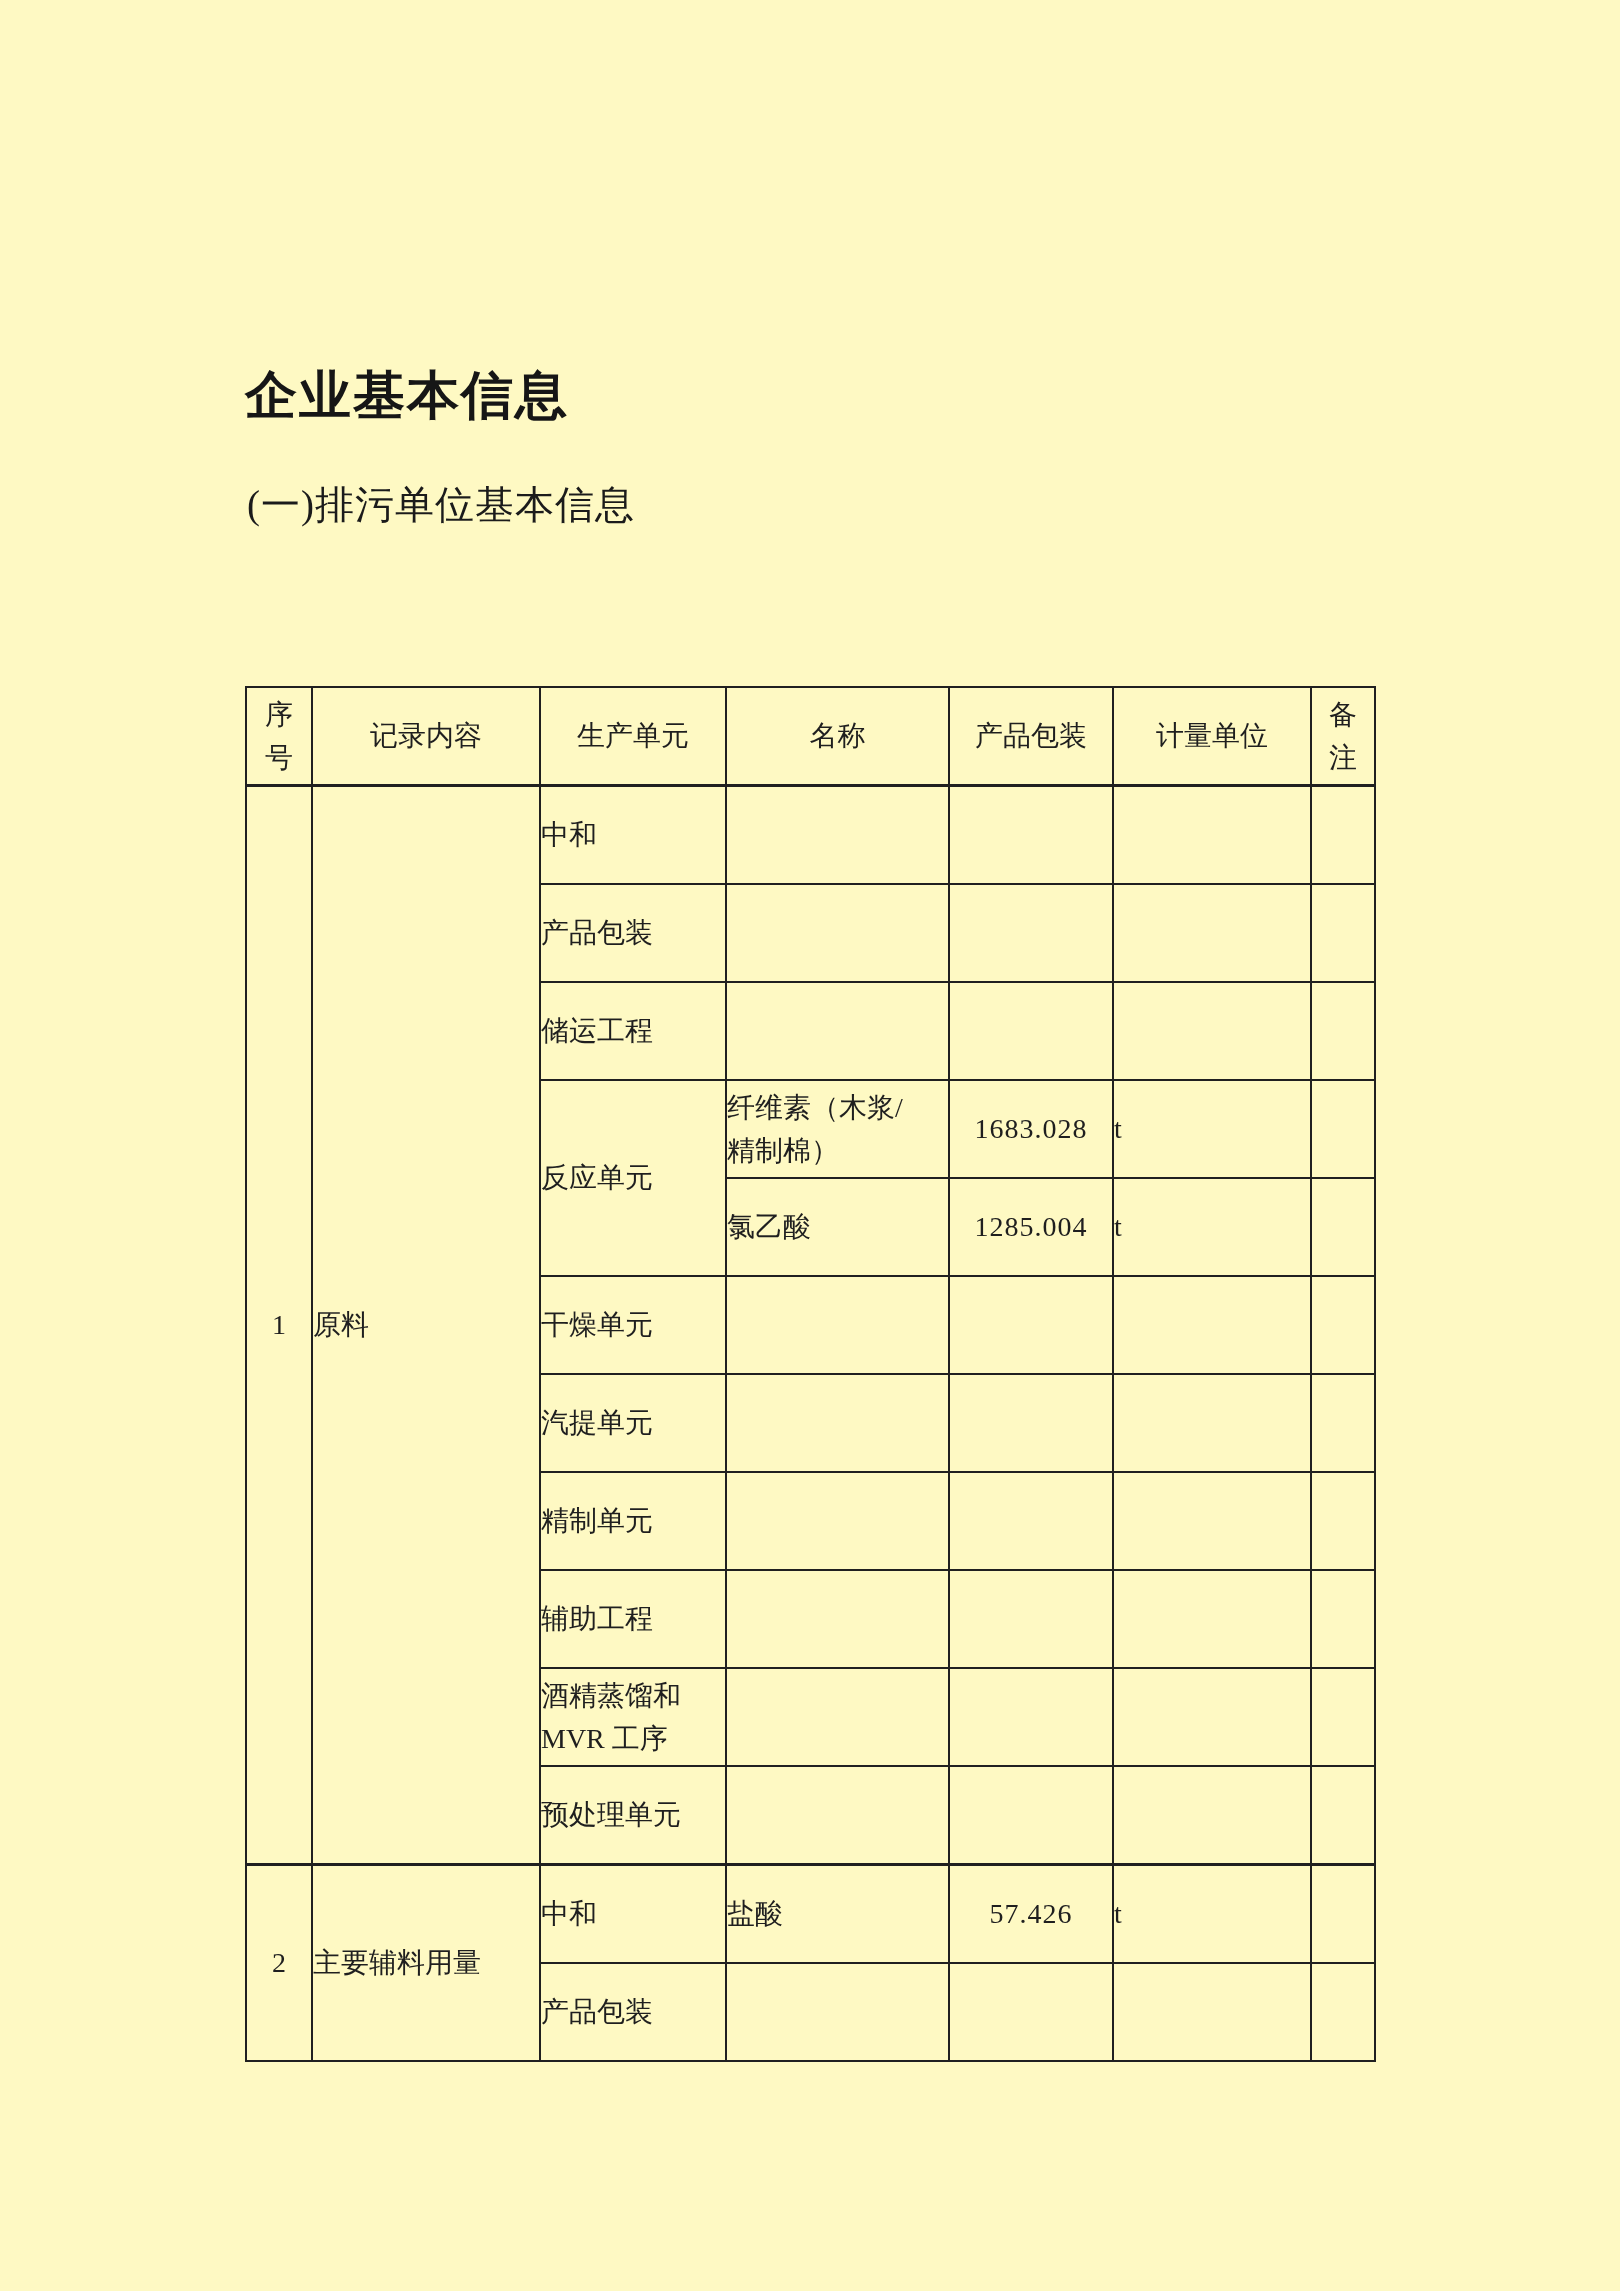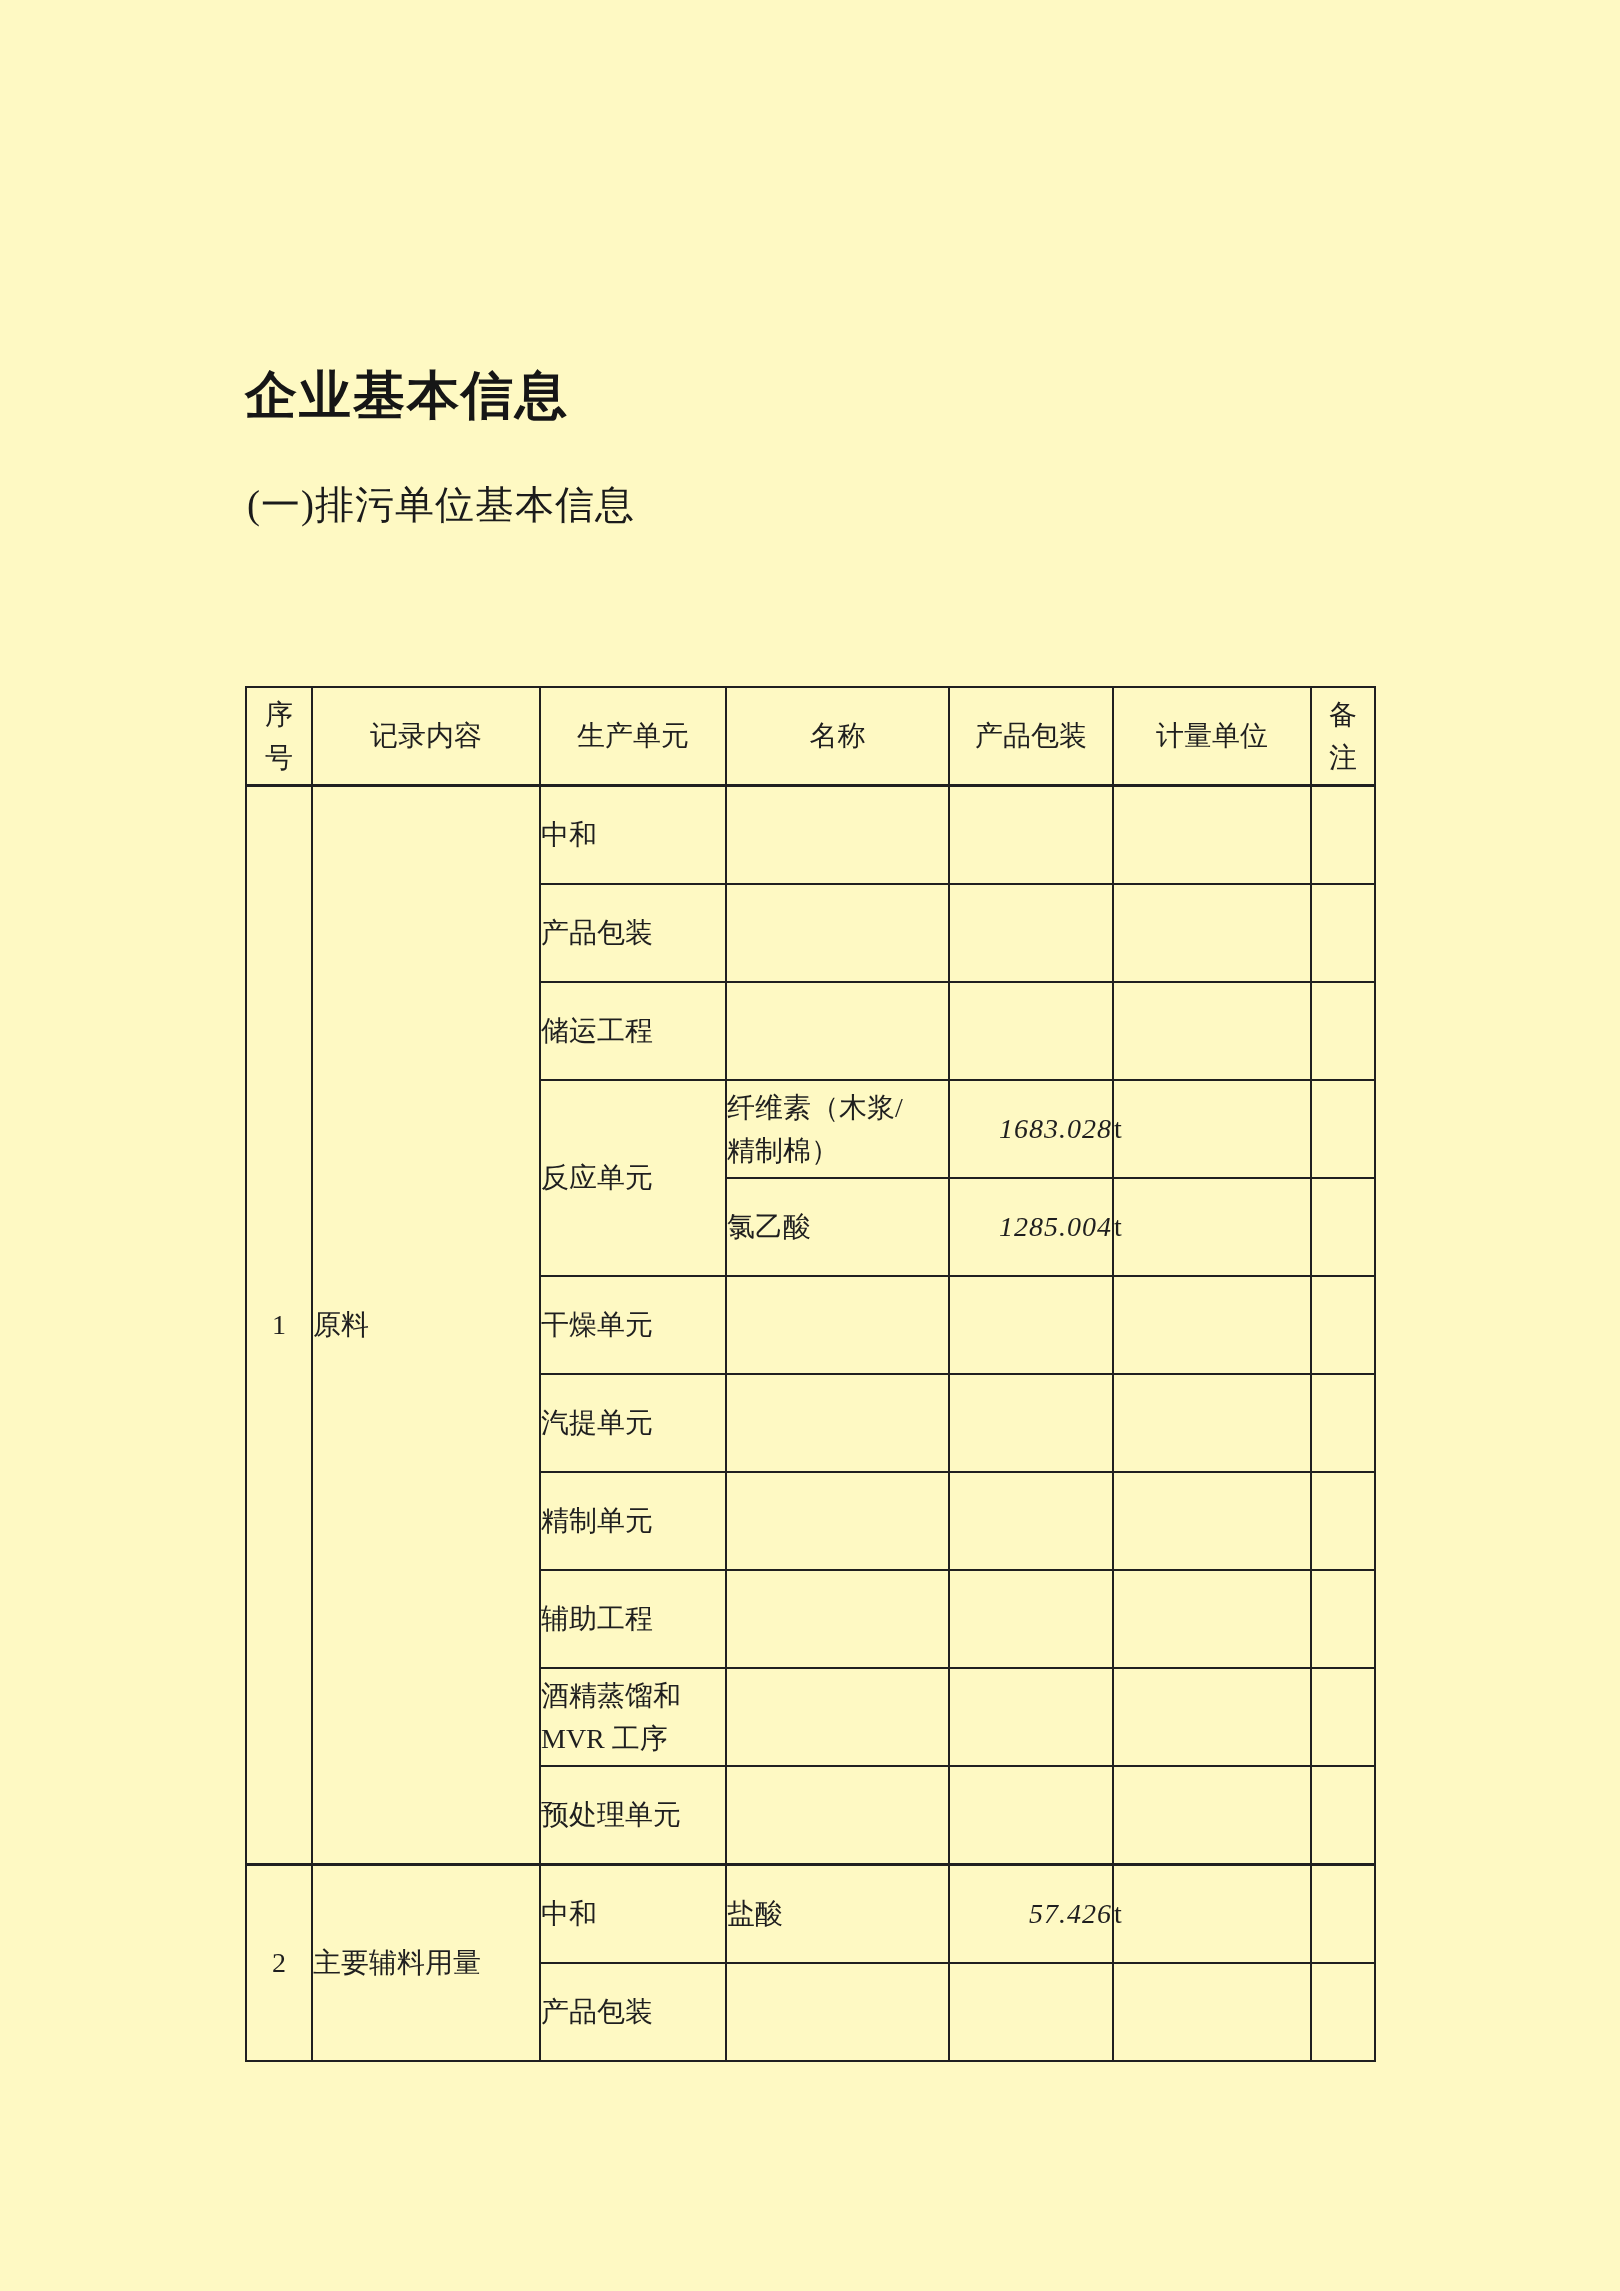--- a/index.html
+++ b/index.html
@@ -80,24 +80,23 @@
   }
   td.c-center {
     text-align: center;
   }
   td.c-left {
     text-align: left;
     padding-left: 13.7px;
     padding-right: 7.8px;
   }
   td.c-qty {
-    text-align: right;
+    text-align: center;
     padding-left: 15.7px;
     letter-spacing: 1px;
-    font-style: italic;
   }
 </style>
 </head>
 <body>
 
 <div class="page">
 
   <div class="page-title">企业基本信息</div>
   <div class="page-subtitle">(一)排污单位基本信息</div>
 

